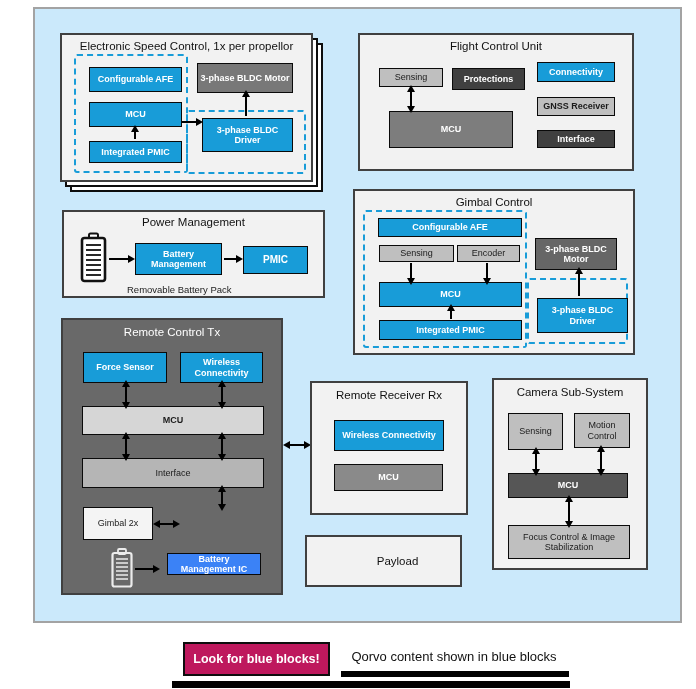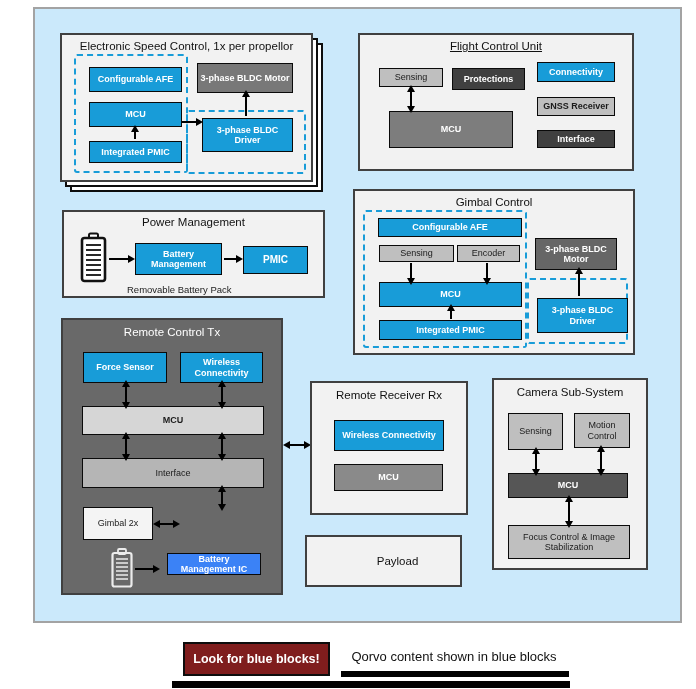--- a/index.html
+++ b/index.html
@@ -65,21 +65,21 @@
     <div class="block blue" style="left: 27px; top: 67px; width: 93px; height: 25px; background: rgb(24, 156, 216);">MCU</div>
     <div class="block blue" style="left: 27px; top: 106px; width: 93px; height: 22px; background: rgb(24, 156, 216);">Integrated PMIC</div>
     <div class="block g-778" style="left:135px;top:28px;width:96px;height:30px;">3-phase BLDC Motor</div>
     <div class="block blue" style="left: 140px; top: 83px; width: 91px; height: 34px; background: rgb(24, 156, 216);">3-phase BLDC Driver</div>
     <div class="arr v ht" style="left:72px;top:96px;height:8px;"></div>
     <div class="arr h hr" style="left:120px;top:86px;width:15px;"></div>
     <div class="arr v ht" style="left:183px;top:61px;height:20px;"></div>
   </div>
 
   <div class="panel" style="left:358px;top:33px;width:276px;height:138px;">
-    <div class="panel-title" style="top:5px;text-decoration:underline;">Flight Control Unit</div>
+    <div class="panel-title" style="top:5px;">Flight Control Unit</div>
     <div class="block g-light" style="left:19px;top:33px;width:64px;height:19px;">Sensing</div>
     <div class="block g-dark" style="left:92px;top:33px;width:73px;height:22px;">Protections</div>
     <div class="block blue" style="left: 177px; top: 27px; width: 78px; height: 20px; background: rgb(24, 156, 216);">Connectivity</div>
     <div class="block g-light" style="left:177px;top:62px;width:78px;height:19px;font-weight:bold;">GNSS Receiver</div>
     <div class="block g-dark" style="left:177px;top:95px;width:78px;height:18px;">Interface</div>
     <div class="block g-mid" style="left:29px;top:76px;width:124px;height:37px;">MCU</div>
     <div class="arr v ht hb" style="left:50px;top:56px;height:16px;"></div>
   </div>
 
   <div class="panel" style="left:353px;top:189px;width:282px;height:166px;">
@@ -166,18 +166,18 @@
     <div class="block g-light" style="left:14px;top:145px;width:122px;height:34px;">Focus Control &amp; Image Stabilization</div>
     <div class="arr v ht hb" style="left:41px;top:73px;height:17px;"></div>
     <div class="arr v ht hb" style="left:106px;top:71px;height:19px;"></div>
     <div class="arr v ht hb" style="left:74px;top:121px;height:21px;"></div>
   </div>
 
   <div class="panel" style="left:305px;top:535px;width:157px;height:52px;display:flex;align-items:center;justify-content:center;">
     <div style="font-size:11.5px;color:#111;">Payload</div>
   </div>
 
-  <div class="legend-btn" style="left: 183px; top: 642px; width: 147px; height: 34px; background: #7f1d1d;">Look for blue blocks!</div>
+  <div class="legend-btn" style="left: 183px; top: 642px; width: 147px; height: 34px; background: #be185d;">Look for blue blocks!</div>
   <div class="legend-caption" style="left:338px;top:649px;width:232px;">Qorvo content shown in blue blocks</div>
   <div class="bar" style="left:341px;top:671px;width:228px;height:6px;"></div>
   <div class="bar" style="left:172px;top:681px;width:398px;height:7px;"></div>
 
 </div>
 
 </body></html>

